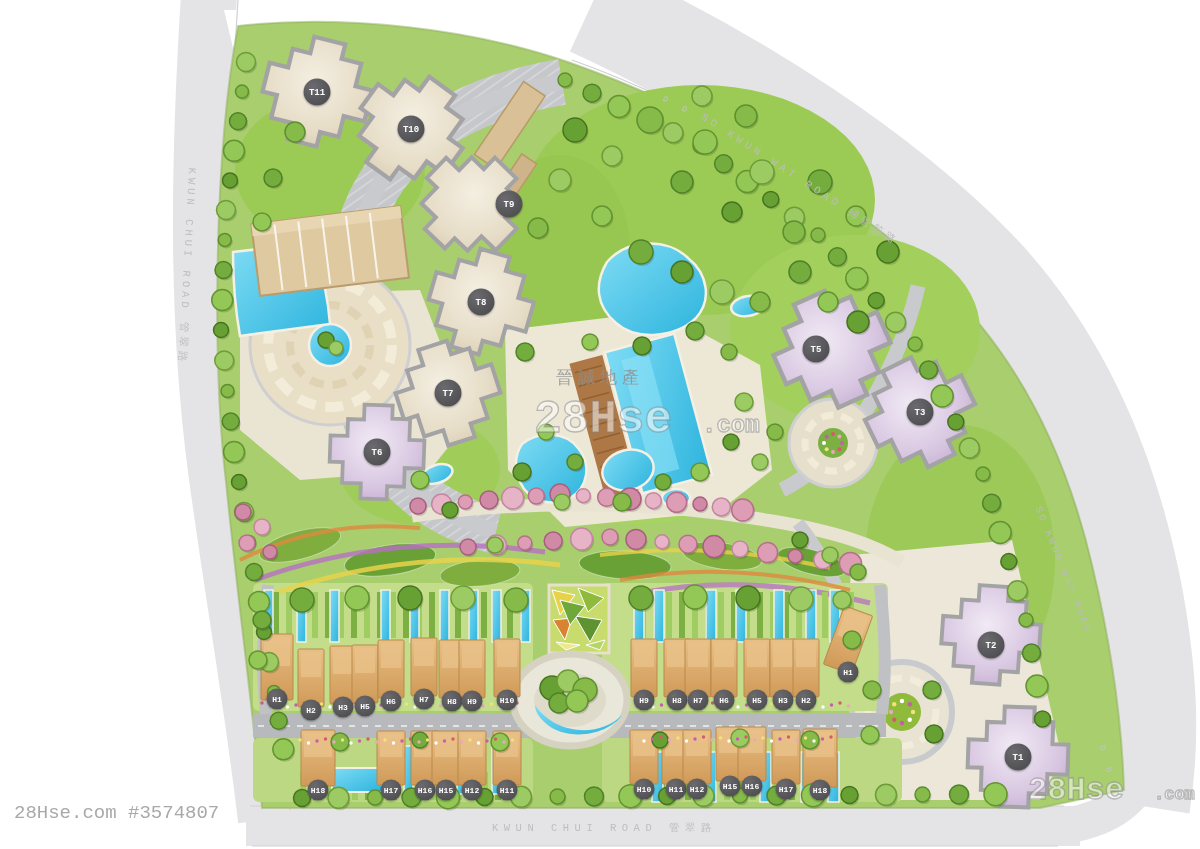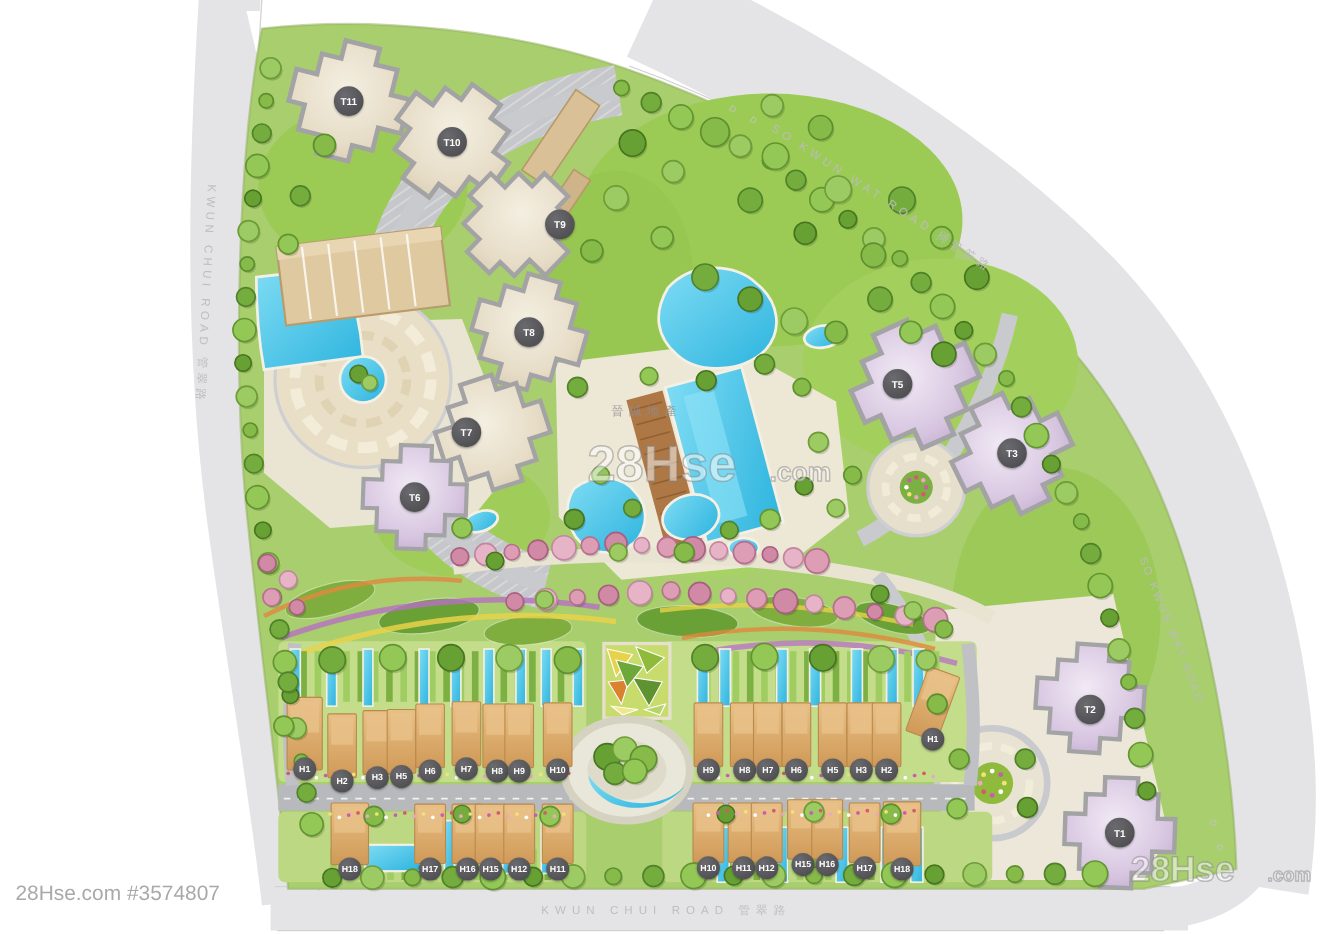--- a/index.html
+++ b/index.html
@@ -1,33 +1,33 @@
 <!DOCTYPE html>
 <html><head>
 <meta charset="utf-8">
 <style>
   html,body{margin:0;padding:0;background:#fff;}
   #stage{position:relative;width:1200px;height:849px;background:#fff;overflow:hidden;
-         font-family:Liberation Sans, sans-serif;}
+         font-family:Liberation Mono, monospace;}
   #siteplan-svg{position:absolute;left:0;top:0;}
   .tb{fill:url(#beigeG);stroke:#a3a3a5;stroke-width:4;}
   .tp{fill:url(#purpleG);stroke:#a3a3a5;stroke-width:4;}
   .marker{position:absolute;transform:translate(-50%,-50%);border-radius:50%;
           display:flex;align-items:center;justify-content:center;color:#fff;font-weight:bold;
           background:radial-gradient(circle at 35% 30%,#6b6b6f,#47474a);
           box-shadow:0 1px 2px rgba(0,0,0,.35);z-index:5;}
   .marker.tower{width:27px;height:27px;font-size:9px;}
   .marker.house{width:21px;height:21px;font-size:8px;margin-top:32px;}
   .roadlabel{position:absolute;color:#bcbcbf;font-size:10.5px;letter-spacing:4px;
              white-space:nowrap;transform-origin:0 0;z-index:4;opacity:.95;}
   .roadlabel.small{font-size:10px;letter-spacing:2.5px;}
   .dmark{position:absolute;color:#c4c4c7;font-size:8px;transform-origin:0 0;z-index:4;}
   .wm-id{position:absolute;left:14px;top:802px;color:#a9a9a9;font-size:19px;z-index:6;}
   .wm-agency{position:absolute;left:556px;top:366px;color:#8f8f8f;opacity:.8;
-             font-size:11px;letter-spacing:5px;z-index:6;}
+             font-size:17px;letter-spacing:5px;z-index:6;}
   .wm-logo{position:absolute;font-weight:800;color:rgba(255,255,255,.5);
            -webkit-text-stroke:1.3px rgba(130,130,130,.5);z-index:6;white-space:nowrap;}
   .wm-logo .big{font-size:46px;}
   .wm-logo .small{font-size:24px;padding-left:30px;}
   .wm-logo.br .big{font-size:32px;}
   .wm-logo.br .small{font-size:17px;}
 </style>
 </head>
 <body>
 
@@ -915,21 +915,21 @@
         <circle cx="909.7564655190927" cy="704.2001767551357" r="2.2" fill="#c95bb0"></circle>
         <circle cx="839.3461990610758" cy="436.61832643602" r="2" fill="#e9a7c0"></circle>
       </g>
 </svg>
 
 <div id="markers">
       <div class="marker tower" style="left: 317px; top: 92px;">T11</div>
       <div class="marker tower" style="left: 411px; top: 129px;">T10</div>
       <div class="marker tower" style="left: 490px; top: 204px; margin-left: 19px;">T9</div>
       <div class="marker tower" style="left: 481px; top: 302px;">T8</div>
-      <div class="marker tower" style="left: 424px; top: 393px;">T7</div>
+      <div class="marker tower" style="left: 448px; top: 393px;">T7</div>
       <div class="marker tower" style="left: 377px; top: 452px;">T6</div>
       <div class="marker tower" style="left: 816px; top: 349px;">T5</div>
       <div class="marker tower" style="left: 920px; top: 412px;">T3</div>
       <div class="marker tower" style="left: 991px; top: 635px; margin-top: 10px;">T2</div>
       <div class="marker tower" style="left: 1018px; top: 757px;">T1</div>
       <div class="marker house" style="left: 277px; top: 667px;">H1</div>
       <div class="marker house" style="left: 311px; top: 678px;">H2</div>
       <div class="marker house" style="left: 343px; top: 675px;">H3</div>
       <div class="marker house" style="left: 365px; top: 674px;">H5</div>
       <div class="marker house" style="left: 391px; top: 669px;">H6</div>

